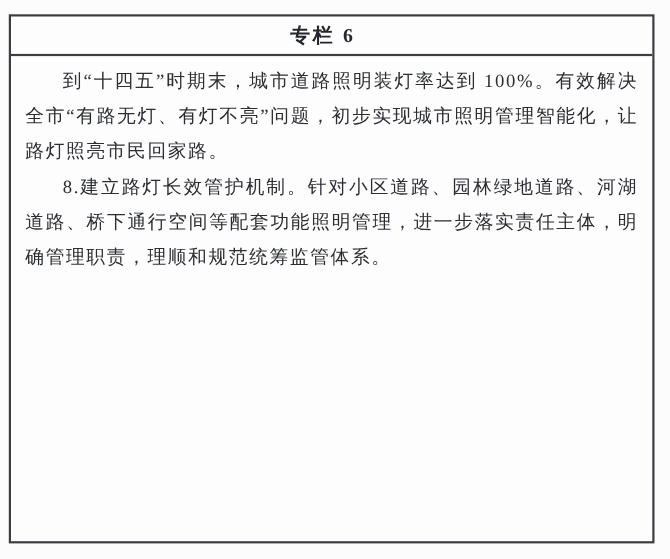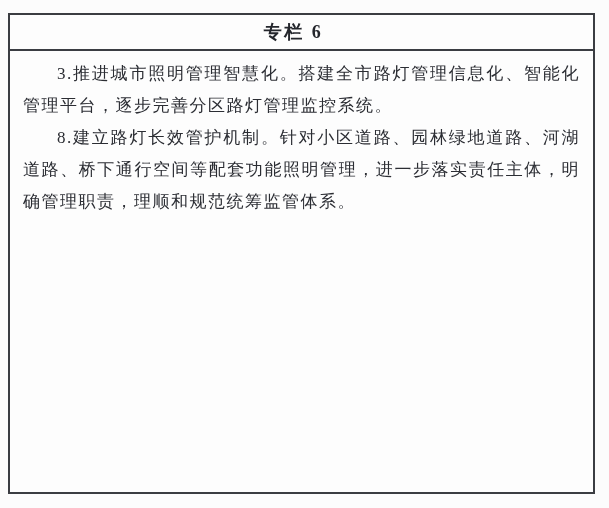--- a/index.html
+++ b/index.html
@@ -56,17 +56,17 @@
 </style>
 </head>
 <body>
 
 <div class="page">
   <div class="panel">
     <div class="panel-title">
       <span class="title-prefix">专栏 6</span>
     </div>
     <div class="panel-body">
-      <p class="para">3.推进城市照明管理智慧化。搭建全市路灯管理信息化、智能化管理平台，逐步完善分区路灯管理监控系统。</p>
+      <p class="para">到“十四五”时期末，城市道路照明装灯率达到 100%。有效解决全市“有路无灯、有灯不亮”问题，初步实现城市照明管理智能化，让路灯照亮市民回家路。</p>
       <p class="para">8.建立路灯长效管护机制。针对小区道路、园林绿地道路、河湖道路、桥下通行空间等配套功能照明管理，进一步落实责任主体，明确管理职责，理顺和规范统筹监管体系。</p>
     </div>
   </div>
 </div>
 
 </body></html>

